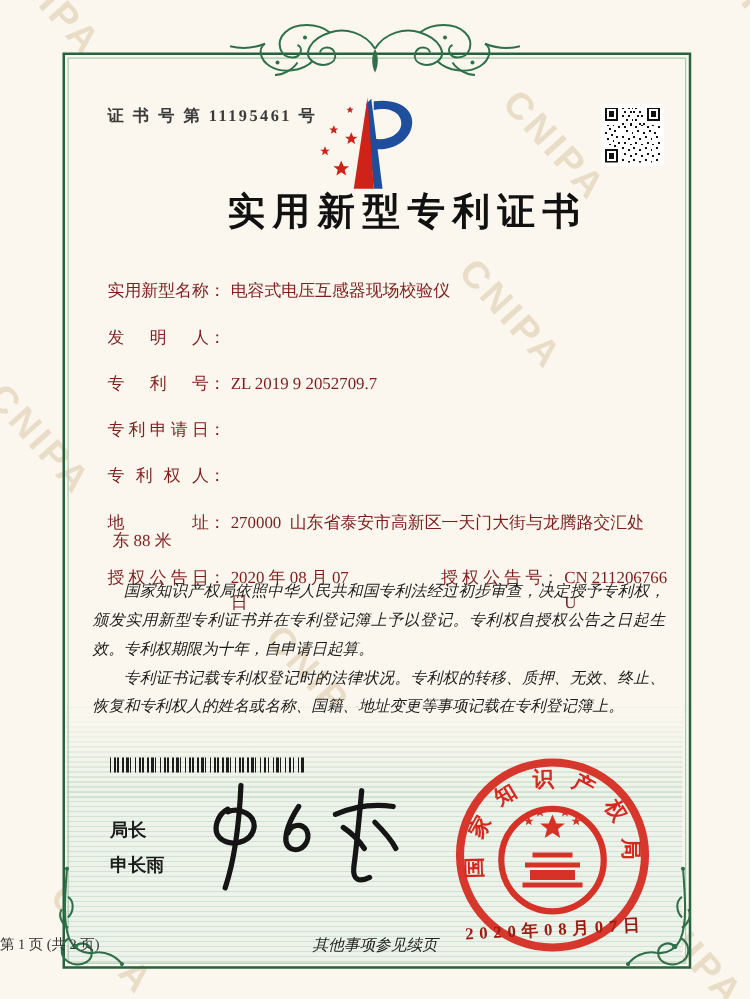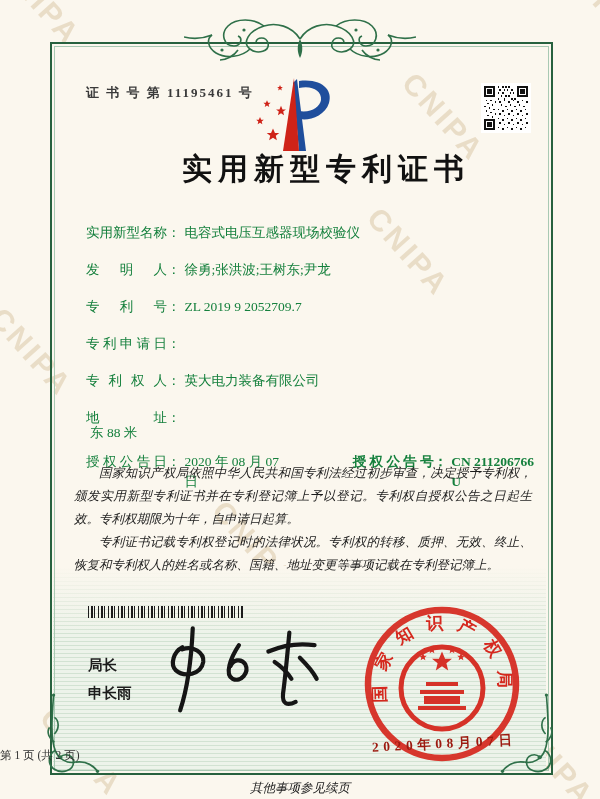--- a/index.html
+++ b/index.html
@@ -25,48 +25,48 @@
 
   .certno{position:absolute;left:86px;top:84px;font-size:13px;letter-spacing:2px;color:#3a3a3a;font-weight:bold;}
 
   .logo{position:absolute;left:243px;top:75px;width:96px;height:82px;}
   .qr{position:absolute;left:481px;top:83px;width:50px;height:50px;background:#fff;padding:3px;box-sizing:border-box;}
   .qr svg{width:100%;height:100%;display:block;}
 
   .title{position:absolute;left:0;top:149px;width:100%;text-align:center;
          font-size:30px;font-weight:bold;letter-spacing:6px;color:#111;padding-left:26px;}
 
-  .fields{position:absolute;left:86px;top:223px;width:452px;font-size:13.5px;color:#15803d;}
+  .fields{position:absolute;left:86px;top:223px;width:452px;font-size:13.5px;color:#7f1d1d;}
   .frow{display:flex;align-items:flex-start;line-height:20px;margin-bottom:17px;}
   .frow.addr{margin-bottom:5px;}
   .lab{display:inline-block;width:81px;text-align:justify;text-align-last:justify;flex:none;}
   .colon{flex:none;}
   .val{margin-left:4px;white-space:pre-wrap;}
-  .pair2{display:flex;margin-left:62px;font-weight:bold;}
+  .pair2{display:flex;margin-left:62px;}
   .addr2{line-height:18px;margin-bottom:10px;margin-top:-9px;}
 
   .body-text{position:absolute;left:74px;top:462px;width:458px;
         font-size:12.5px;line-height:23px;text-align:justify;color:#1c1c1c;
         font-style:italic;}
   .body-text p{margin:0;text-indent:2em;}
 
   .barcode{position:absolute;left:88px;top:606px;width:156px;height:12px;
         background:repeating-linear-gradient(90deg,#1c1c1c 0 1px,rgba(0,0,0,0) 1px 3px,
         #1c1c1c 3px 5px,rgba(0,0,0,0) 5px 6px,#1c1c1c 6px 7px,rgba(0,0,0,0) 7px 10px);}
 
   .signer{position:absolute;left:88px;top:651px;font-family:Liberation Sans, sans-serif;
         font-size:14.5px;color:#1c1c1c;line-height:28px;font-weight:600;}
   .sig{position:absolute;left:150px;top:620px;width:180px;height:105px;}
 
   .seal{position:absolute;left:362px;top:604px;width:160px;height:160px;overflow:visible;}
   .seal svg{overflow:visible;}
 
   .footer-page{position:absolute;left:0;top:748px;width:100%;text-align:left;
         font-size:11.5px;color:#333;}
-  .contnote{position:absolute;left:0;top:780px;width:100%;text-align:center;
+  .contnote{position:absolute;left:0;top:748px;width:100%;text-align:center;
         font-size:12.5px;font-style:italic;color:#222;}
 
   .toporn{position:absolute;left:50%;top:16px;transform:translateX(-50%);width:232px;height:46px;}
   .corner{position:absolute;width:58px;height:96px;}
   .corner-l{left:42px;top:686px;}
   .corner-r{right:42px;top:686px;transform:scaleX(-1);}
 </style>
 </head>
 <body>
 
@@ -178,39 +178,38 @@
 
   <div class="fields">
     <div class="frow">
       <span class="lab">实用新型名称</span>
         <span class="colon">：</span>
       <span class="val">电容式电压互感器现场校验仪</span>
     </div>
     <div class="frow">
       <span class="lab">发明人</span>
         <span class="colon">：</span>
-      <span class="val">徐勇;张洪波;王树东;尹龙</span>
     </div>
     <div class="frow">
       <span class="lab">专利号</span>
         <span class="colon">：</span>
       <span class="val">ZL 2019 9 2052709.7</span>
     </div>
     <div class="frow">
       <span class="lab">专利申请日</span>
         <span class="colon">：</span>
     </div>
     <div class="frow">
       <span class="lab">专利权人</span>
         <span class="colon">：</span>
-      <span class="val">英大电力装备有限公司</span>
     </div>
     <div class="frow addr">
       <span class="lab">地址</span>
         <span class="colon">：</span>
+      <span class="val">270000  山东省泰安市高新区一天门大街与龙腾路交汇处</span>
     </div>
     <div class="addr2 val">东 88 米</div>
     <div class="frow">
       <span class="lab">授权公告日</span>
         <span class="colon">：</span>
       <span class="val">2020 年 08 月 07 日</span>
       <span class="pair2">
         <span class="lab">授权公告号</span>
           <span class="colon">：</span>
         <span class="val">CN 211206766 U</span>

